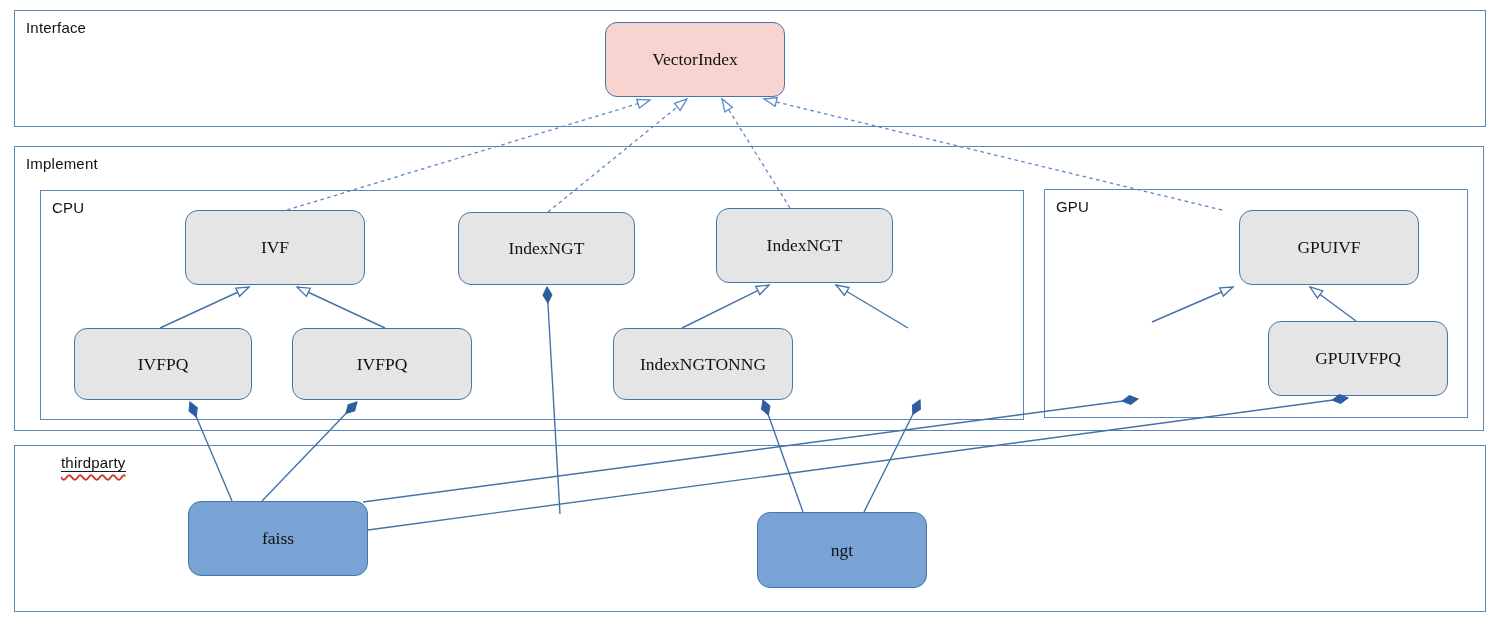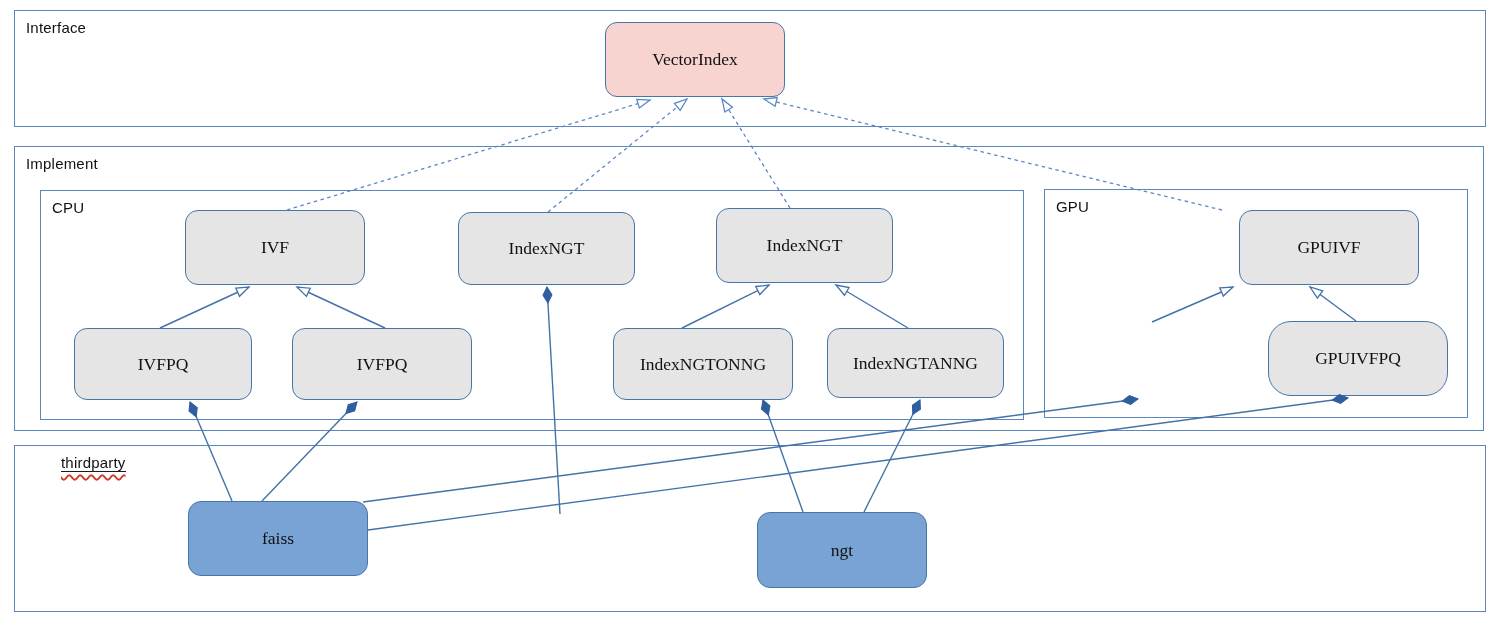--- a/index.html
+++ b/index.html
@@ -117,30 +117,27 @@
   </div>
 
   <div class="node green" style="left:292px; top:328px; width:180px; height:72px;">
     <span class="nlabel">IVFPQ</span>
   </div>
 
   <div class="node green" style="left:613px; top:328px; width:180px; height:72px;">
     <span class="nlabel">IndexNGTONNG</span>
   </div>
 
-  <div class="node green" style="left:827px; top:328px; width:177px; height:70px;">
-    <span class="nlabel">IndexNGTANNG</span>
-  </div>
 
   <div class="node green" style="left:1239px; top:210px; width:180px; height:75px;">
     <span class="nlabel">GPUIVF</span>
   </div>
 
 
-  <div class="node green" style="left:1268px; top:321px; width:180px; height:75px;border-radius:23px;">
+  <div class="node green" style="left:1268px; top:321px; width:180px; height:75px;">
     <span class="nlabel">GPUIVFPQ</span>
   </div>
 
   <div class="node blue" style="left:188px; top:501px; width:180px; height:75px;">
     <span class="nlabel">faiss</span>
   </div>
 
 
   <div class="node blue" style="left:757px; top:512px; width:170px; height:76px;align-items:center;">
     <span class="nlabel">ngt</span>

